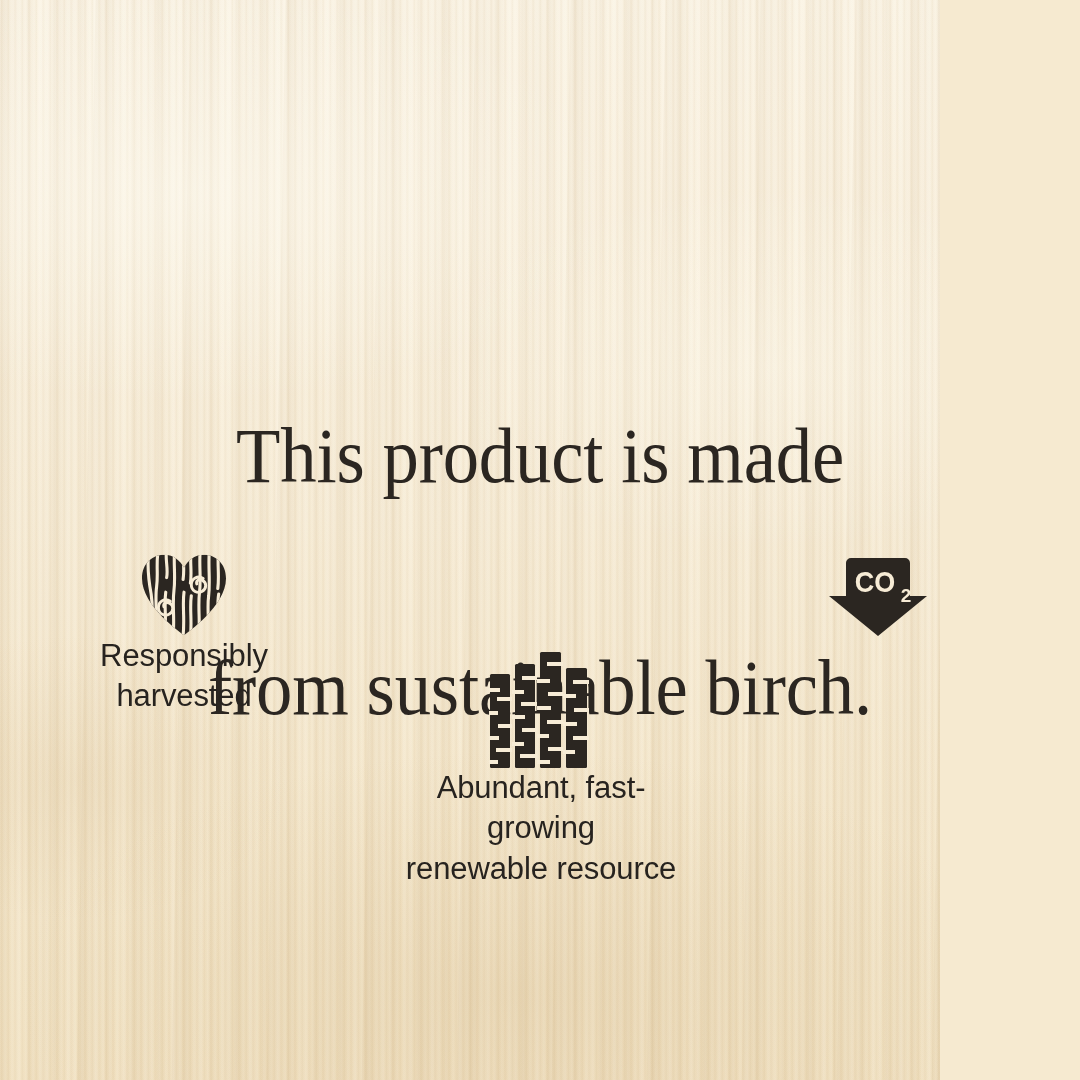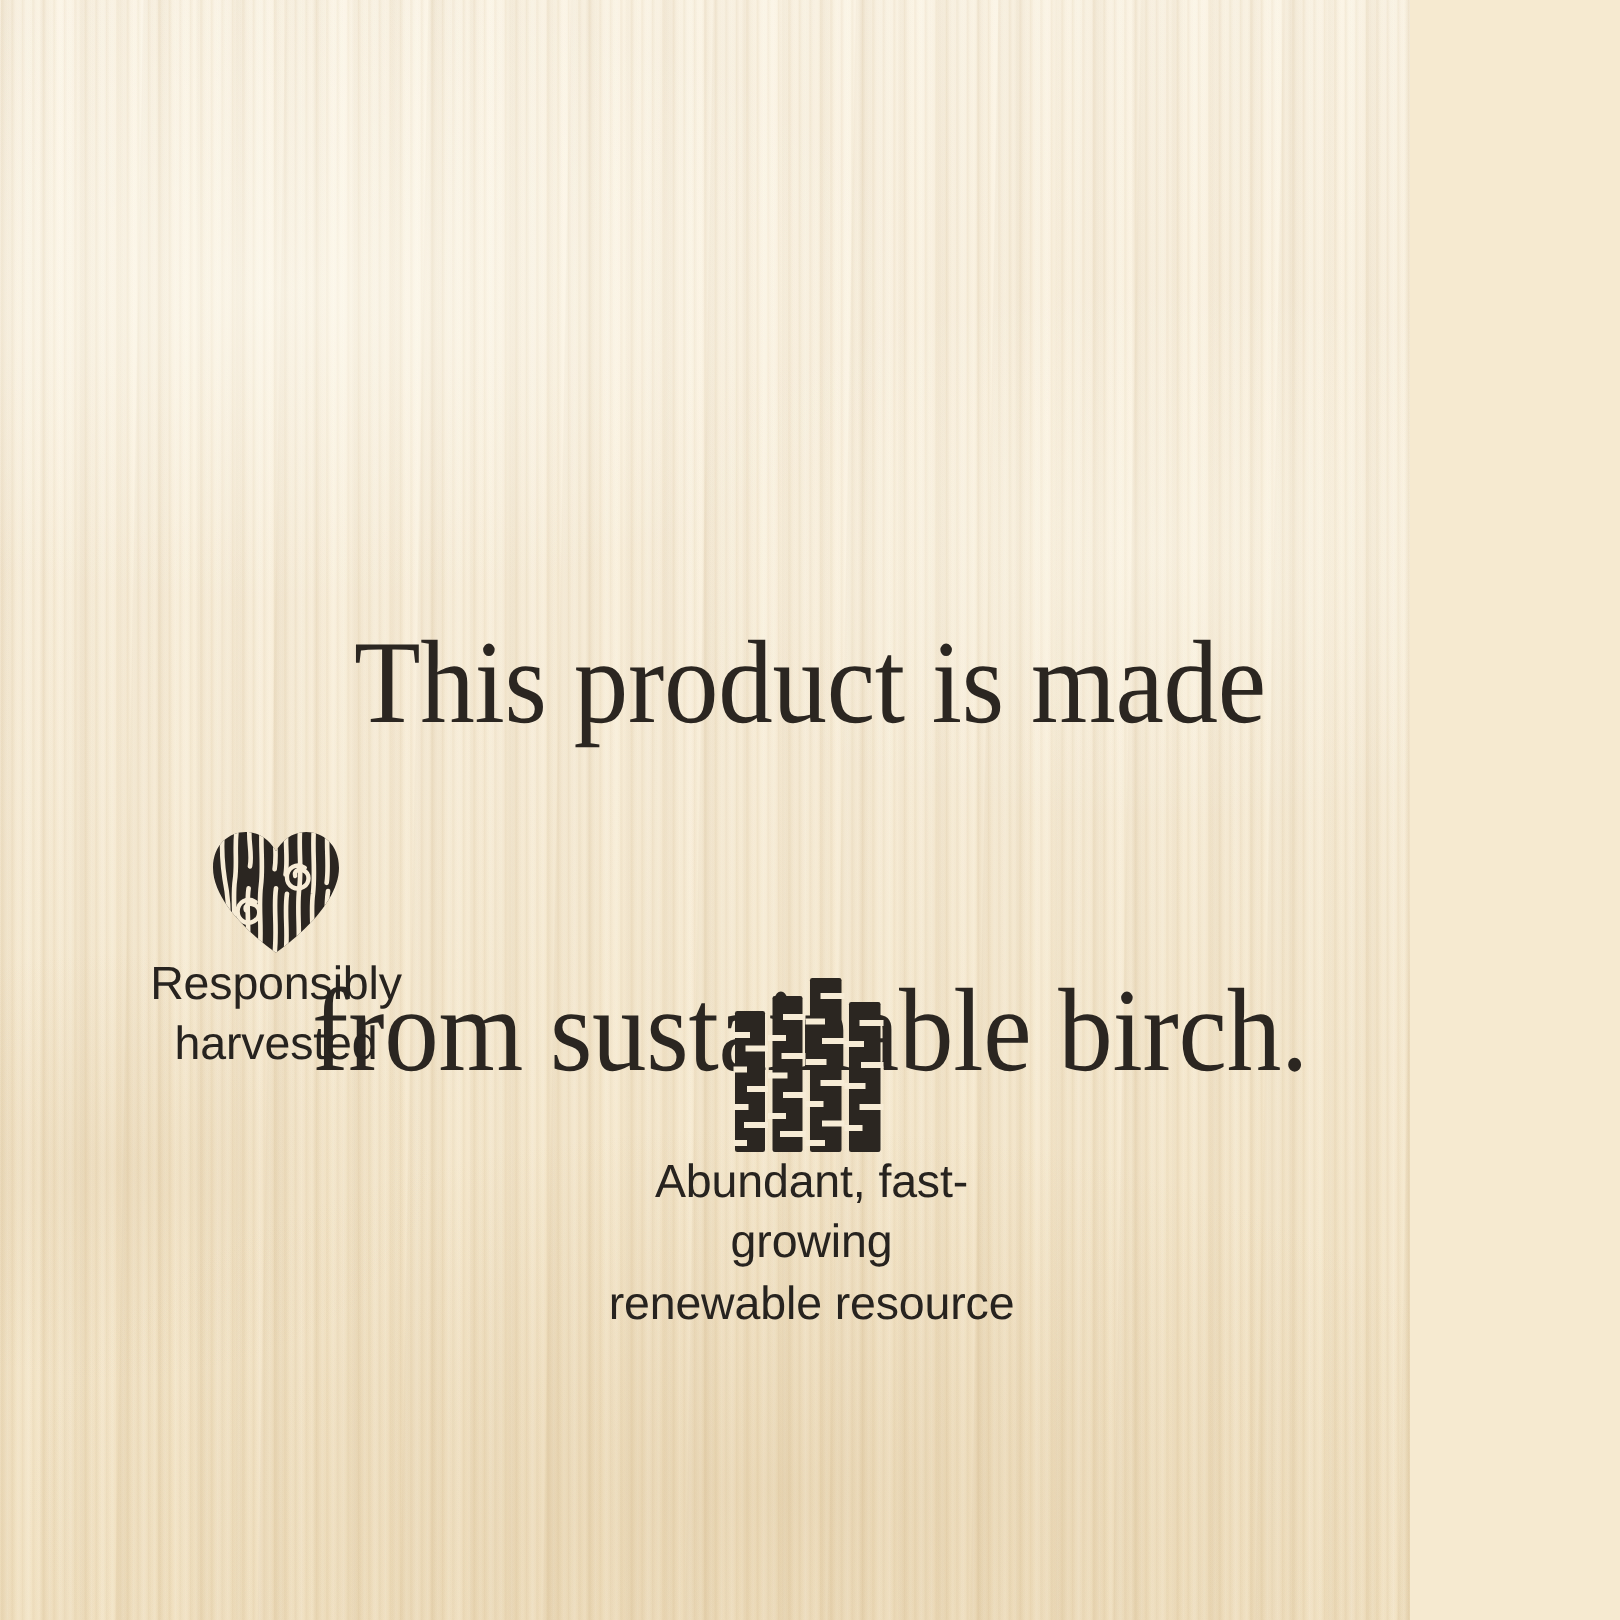--- a/index.html
+++ b/index.html
@@ -186,15 +186,22 @@
           <rect x="84" y="84" width="16" height="4"></rect>
           <rect x="74" y="98" width="12" height="4"></rect>
         </g>
       </svg>
     </span>
     <span class="caption">Abundant, fast-growing
 renewable resource</span>
   </div>
 
   <div class="feature" id="feat-carbon">
+    <span class="icon">
+      <svg viewBox="0 0 100 84" width="100" height="84" aria-hidden="true">
+        <path d="M23 4 h54 a5 5 0 0 1 5 5 v33 h17 L50 82 L1 42 h17 V9 a5 5 0 0 1 5 -5 Z" fill="#2b2621"></path>
+        <text x="47" y="38" fill="#f7ecd6" font-family="'Liberation Sans','DejaVu Sans',sans-serif" font-size="30" font-weight="bold" text-anchor="middle" transform="scale(0.90 1)" transform-origin="47 38">CO</text>
+        <text x="78" y="48" fill="#f7ecd6" font-family="'Liberation Sans','DejaVu Sans',sans-serif" font-size="19" font-weight="bold" text-anchor="middle">2</text>
+      </svg>
+    </span>
   </div>
 
 </div>
 
 </body></html>

